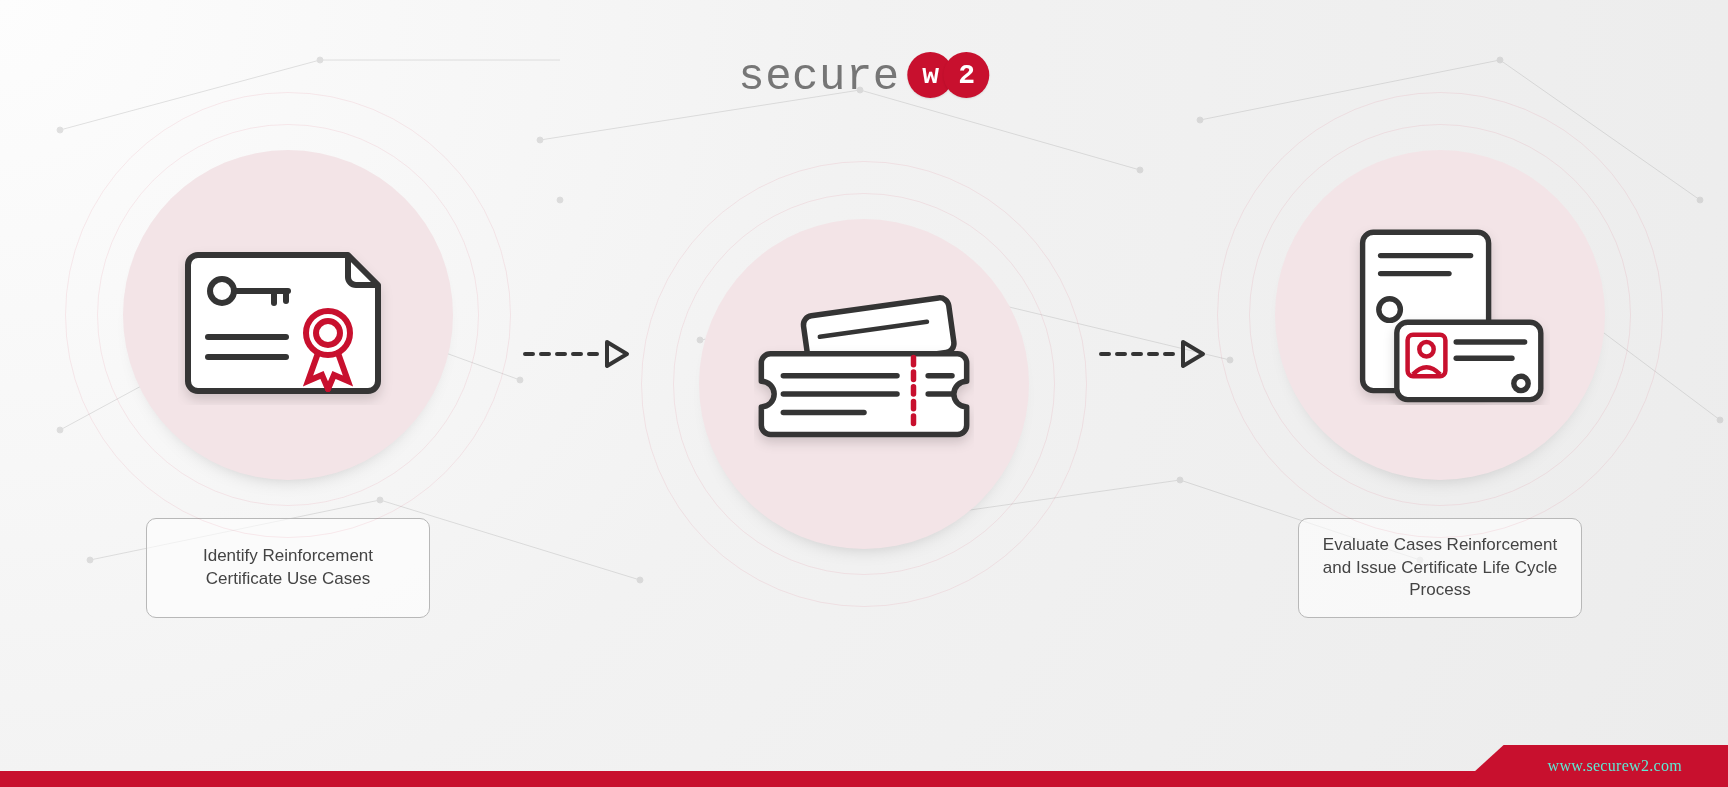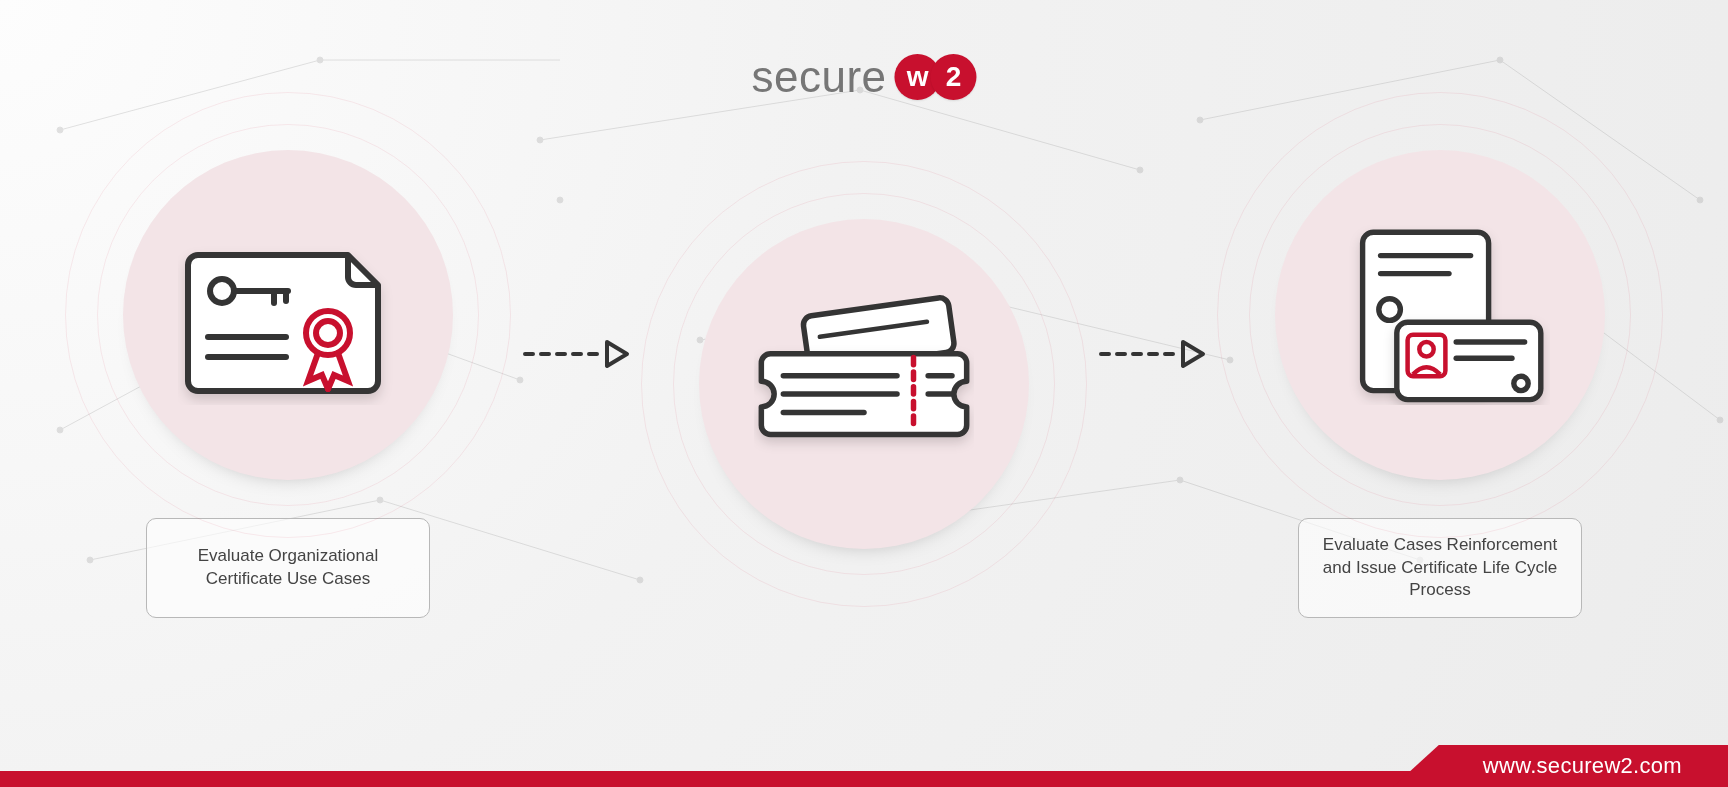--- a/index.html
+++ b/index.html
@@ -24,22 +24,23 @@
   
   .plexus{
     position:absolute;inset:0;pointer-events:none;opacity:.28;
   }
   .plexus svg{width:100%;height:100%;}
 
   
   .logo{
     position:absolute;
     left:50%;top:52px;transform:translateX(-50%);
-    display:flex;align-items:center;gap:8px;
+    display:flex;align-items:flex-start;gap:8px;
     user-select:none;
+    font-family:Liberation Mono, monospace;
   }
   .logo .w{font-size:44px;font-weight:400;letter-spacing:.5px;color:#767676;}
   .logo .badge{
     position:relative;height:46px;display:flex;align-items:center;
   }
   .logo .badge span{
     width:46px;height:46px;border-radius:50%;
     background:var(--red);color:#fff;font-weight:700;font-size:28px;
     display:flex;align-items:center;justify-content:center;
     box-shadow:0 1px 2px rgba(0,0,0,.1);
@@ -84,23 +85,24 @@
   .footer{
     position:absolute;left:0;right:0;bottom:0;height:34px;
   }
   .footer .bar{
     position:absolute;left:0;right:0;bottom:0;height:16px;background:var(--red);
   }
   .footer .tab{
     position:absolute;right:0;bottom:0;height:42px;
     padding:0 46px 0 90px;
     display:flex;align-items:center;
-    color:#ffffff;font-size:22px;letter-spacing:.3px;
+    color:#5eead4;font-size:16px;letter-spacing:.3px;
     background:var(--red);
     clip-path:polygon(46px 0,100% 0,100% 100%,0 100%);
+    font-family:Liberation Serif, serif;
   }
 </style>
 </head>
 <body>
 
 <div class="plexus">
   <svg viewBox="0 0 1728 787" preserveAspectRatio="none">
     <g stroke="#9a9a9a" stroke-width="1" fill="#9a9a9a">
       <line x1="60" y1="130" x2="320" y2="60"></line>
         <line x1="320" y2="60" x2="560" y1="60"></line>
@@ -194,21 +196,21 @@
             <path d="M-10 20 l-10 28 l14 -6 l6 14"></path>
             <path d="M10 20 l10 28 l-14 -6 l-6 14"></path>
           </g>
 
           <g stroke="#c8102e" stroke-width="6" fill="none">
             <path d="M0 -22 a4 4 0 0 1 0 -8 M15 -16 a4 4 0 0 1 6 -6 M22 0 a4 4 0 0 1 8 0 M15 16 a4 4 0 0 1 6 6 M-15 -16 a4 4 0 0 0 -6 -6 M-22 0 a4 4 0 0 0 -8 0 M-15 16 a4 4 0 0 0 -6 6" opacity="0"></path>
           </g>
         </g>
       </svg>
     </div>
-    <div class="caption">Evaluate Organizational Certificate Use Cases</div>
+    <div class="caption">Identify Reinforcement Certificate Use Cases</div>
   </div>
 
   <svg class="arrow" viewBox="0 0 110 40">
     <line x1="4" y1="20" x2="82" y2="20" stroke="#343434" stroke-width="4" stroke-dasharray="8 8" stroke-linecap="round"></line>
     <path d="M86 8 l20 12 l-20 12 z" fill="none" stroke="#343434" stroke-width="4" stroke-linejoin="round"></path>
   </svg>
 
   <div class="step">
     <div class="halo">
       <svg class="ill" viewBox="0 0 240 190">

